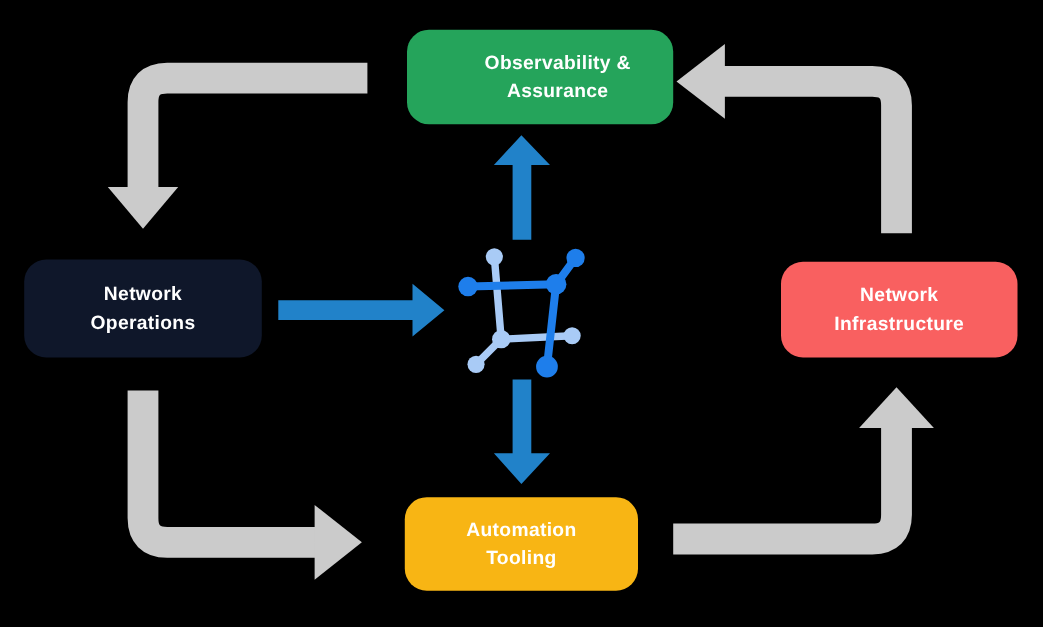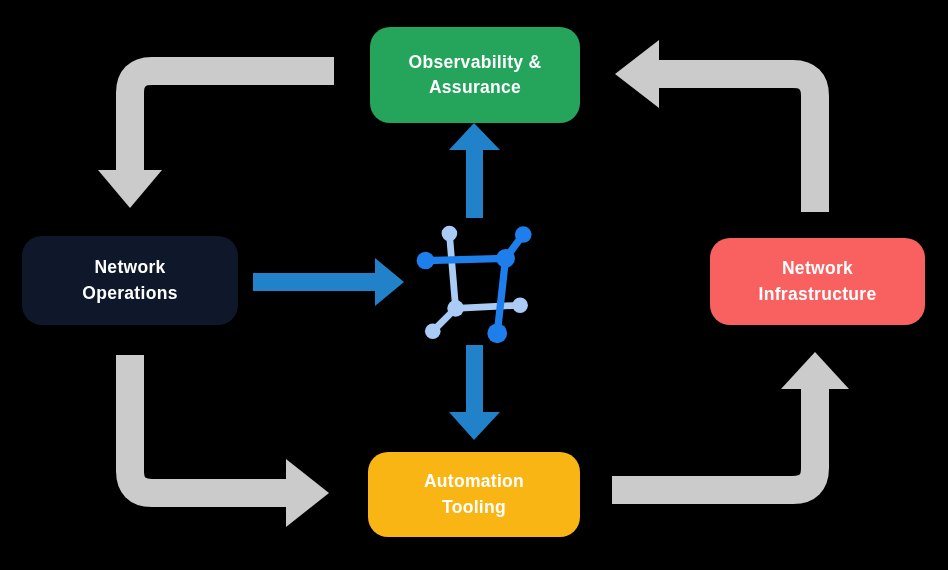--- a/index.html
+++ b/index.html
@@ -25,21 +25,21 @@
     color: #fff;
   }
   .node .label {
     font-size: 17.5px;
     font-weight: 700;
     letter-spacing: 0.3px;
     line-height: 1.45;
     text-align: center;
     max-width: 150px;
   }
-  .node-observability { left: 370px; top: 27px;  width: 210px; height: 96px; }
+  .node-observability { left: 370px; top: 27px;  width: 210px; height: 86px; padding-left: 32px; }
   .node-operations    { left: 22px;  top: 236px; width: 216px; height: 89px; }
   .node-infrastructure{ left: 710px; top: 238px; width: 215px; height: 87px; }
   .node-automation    { left: 368px; top: 452px; width: 212px; height: 85px; }
   .center-icon {
     position: absolute;
     left: 413px; top: 221px;
   }
 </style>
 </head>
 <body>

